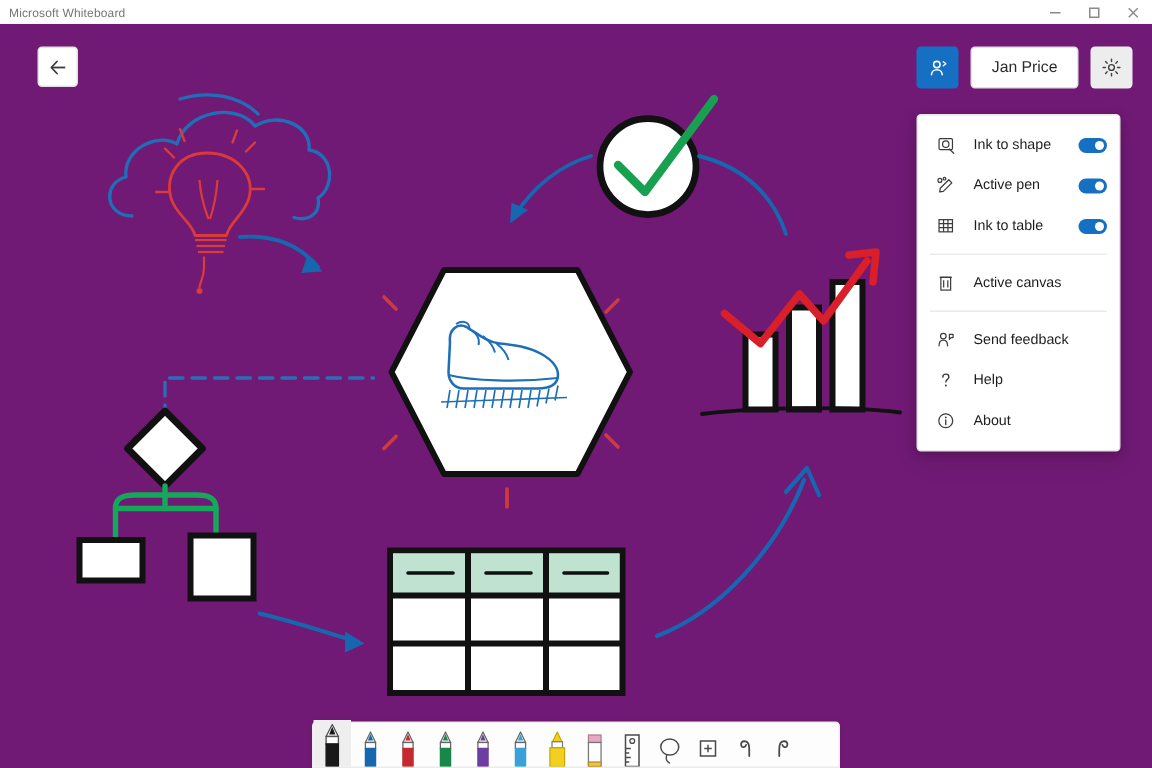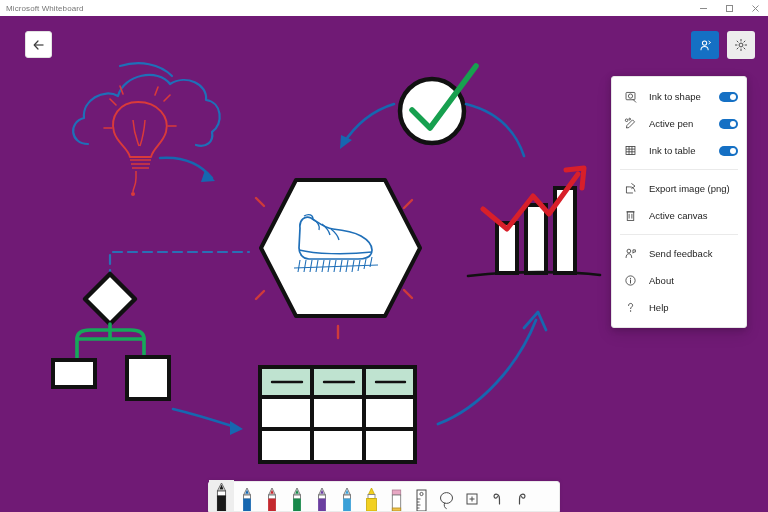--- a/index.html
+++ b/index.html
@@ -129,20 +129,23 @@
     </svg>
   </div>
 
   <div class="header-right">
     <div class="share-btn">
       <svg width="15" height="15" viewBox="0 0 16 16">
         <circle cx="7" cy="5.4" r="2.3" fill="none" stroke="#fff" stroke-width="1.1"></circle>
         <path d="M3.2 12.6c0-2.2 1.7-3.6 3.8-3.6s3.8 1.4 3.8 3.6" fill="none" stroke="#fff" stroke-width="1.1" stroke-linecap="round"></path>
         <path d="M11.6 3.4l1.8 1.4-1.8 1.4" fill="none" stroke="#fff" stroke-width="1" stroke-linecap="round" stroke-linejoin="round"></path>
       </svg>
+    </div>
+    <div class="name-btn">
+      <span>Jan Price</span>
     </div>
     <div class="gear-btn">
       <svg width="14" height="14" viewBox="0 0 16 16">
         <circle cx="8" cy="8" r="2.2" fill="none" stroke="#444" stroke-width="1.1"></circle>
         <g stroke="#444" stroke-width="1.1" stroke-linecap="round">
           <line x1="8" y1="1.6" x2="8" y2="3.4"></line>
             <line x1="8" y1="12.6" x2="8" y2="14.4"></line>
           <line x1="1.6" y1="8" x2="3.4" y2="8"></line>
             <line x1="12.6" y1="8" x2="14.4" y2="8"></line>
           <line x1="3.5" y1="3.5" x2="4.7" y2="4.7"></line>
@@ -333,30 +336,20 @@
           <line x1="6.2" y1="3" x2="6.2" y2="13" stroke="#3b3b3b" stroke-width="1"></line>
           <line x1="9.8" y1="3" x2="9.8" y2="13" stroke="#3b3b3b" stroke-width="1"></line>
         </svg>
       </span>
       <span class="menu-label">Ink to table</span>
       <span class="toggle"></span>
     </div>
 
     <div class="menu-sep"></div>
 
-    <div class="menu-item">
-      <span class="menu-ico">
-        <svg width="13" height="13" viewBox="0 0 16 16">
-          <path d="M3 6 L3 13.5 L11 13.5" fill="none" stroke="#3b3b3b" stroke-width="1" stroke-linejoin="round"></path>
-          <path d="M3 6 L7 6 C11 6 13 8 13.5 11.5" fill="none" stroke="#3b3b3b" stroke-width="1" stroke-linecap="round"></path>
-          <path d="M9.5 2 L13.5 5 L9.5 8" fill="none" stroke="#3b3b3b" stroke-width="1" stroke-linejoin="round" stroke-linecap="round"></path>
-        </svg>
-      </span>
-      <span class="menu-label">Export image (png)</span>
-    </div>
 
     <div class="menu-item">
       <span class="menu-ico">
         <svg width="13" height="13" viewBox="0 0 16 16">
           <rect x="4" y="3.5" width="8" height="10.5" fill="none" stroke="#3b3b3b" stroke-width="1"></rect>
           <line x1="3" y1="3.5" x2="13" y2="3.5" stroke="#3b3b3b" stroke-width="1"></line>
           <line x1="6.3" y1="6" x2="6.3" y2="11.8" stroke="#3b3b3b" stroke-width="1"></line>
           <line x1="9.7" y1="6" x2="9.7" y2="11.8" stroke="#3b3b3b" stroke-width="1"></line>
         </svg>
       </span>
@@ -372,36 +365,36 @@
           <path d="M2.5 13 C2.5 9.8 4.2 8.3 6 8.3 C7.8 8.3 9.5 9.8 9.5 13" fill="none" stroke="#3b3b3b" stroke-width="1" stroke-linecap="round"></path>
           <path d="M11 3.5 L14 3.5 L14 6.2 L12.4 6.2 L11 7.6 Z" fill="none" stroke="#3b3b3b" stroke-width="1" stroke-linejoin="round"></path>
         </svg>
       </span>
       <span class="menu-label">Send feedback</span>
     </div>
 
     <div class="menu-item">
       <span class="menu-ico">
         <svg width="13" height="13" viewBox="0 0 16 16">
+          <path d="M5.6 5.5 C5.6 3.8 6.9 3 8.1 3 C9.5 3 10.6 3.9 10.6 5.3 C10.6 7.3 8.1 7.3 8.1 9.4" fill="none" stroke="#3b3b3b" stroke-width="1.1" stroke-linecap="round"></path>
+          <circle cx="8.1" cy="12.3" r="0.8" fill="#3b3b3b"></circle>
+        </svg>
+      </span>
+      <span class="menu-label">Help</span>
+    </div>
+
+    <div class="menu-item">
+      <span class="menu-ico">
+        <svg width="13" height="13" viewBox="0 0 16 16">
           <circle cx="8" cy="8" r="5.7" fill="none" stroke="#3b3b3b" stroke-width="1"></circle>
           <circle cx="8" cy="5.3" r="0.75" fill="#3b3b3b"></circle>
           <line x1="8" y1="7.3" x2="8" y2="11.2" stroke="#3b3b3b" stroke-width="1.1" stroke-linecap="round"></line>
         </svg>
       </span>
       <span class="menu-label">About</span>
-    </div>
-
-    <div class="menu-item">
-      <span class="menu-ico">
-        <svg width="13" height="13" viewBox="0 0 16 16">
-          <path d="M5.6 5.5 C5.6 3.8 6.9 3 8.1 3 C9.5 3 10.6 3.9 10.6 5.3 C10.6 7.3 8.1 7.3 8.1 9.4" fill="none" stroke="#3b3b3b" stroke-width="1.1" stroke-linecap="round"></path>
-          <circle cx="8.1" cy="12.3" r="0.8" fill="#3b3b3b"></circle>
-        </svg>
-      </span>
-      <span class="menu-label">Help</span>
     </div>
 
   </div>
 
   <div class="toolbar">
 
     <div class="tool selected">
       <svg width="17" height="29" viewBox="0 0 17 29">
         <path d="M8.5 1 L12.6 9 L4.4 9 Z" fill="#fff" stroke="#555" stroke-width="0.9" stroke-linejoin="round"></path>
         <path d="M8.5 2.5 L10.6 7.6 L6.4 7.6 Z" fill="#191919"></path>

